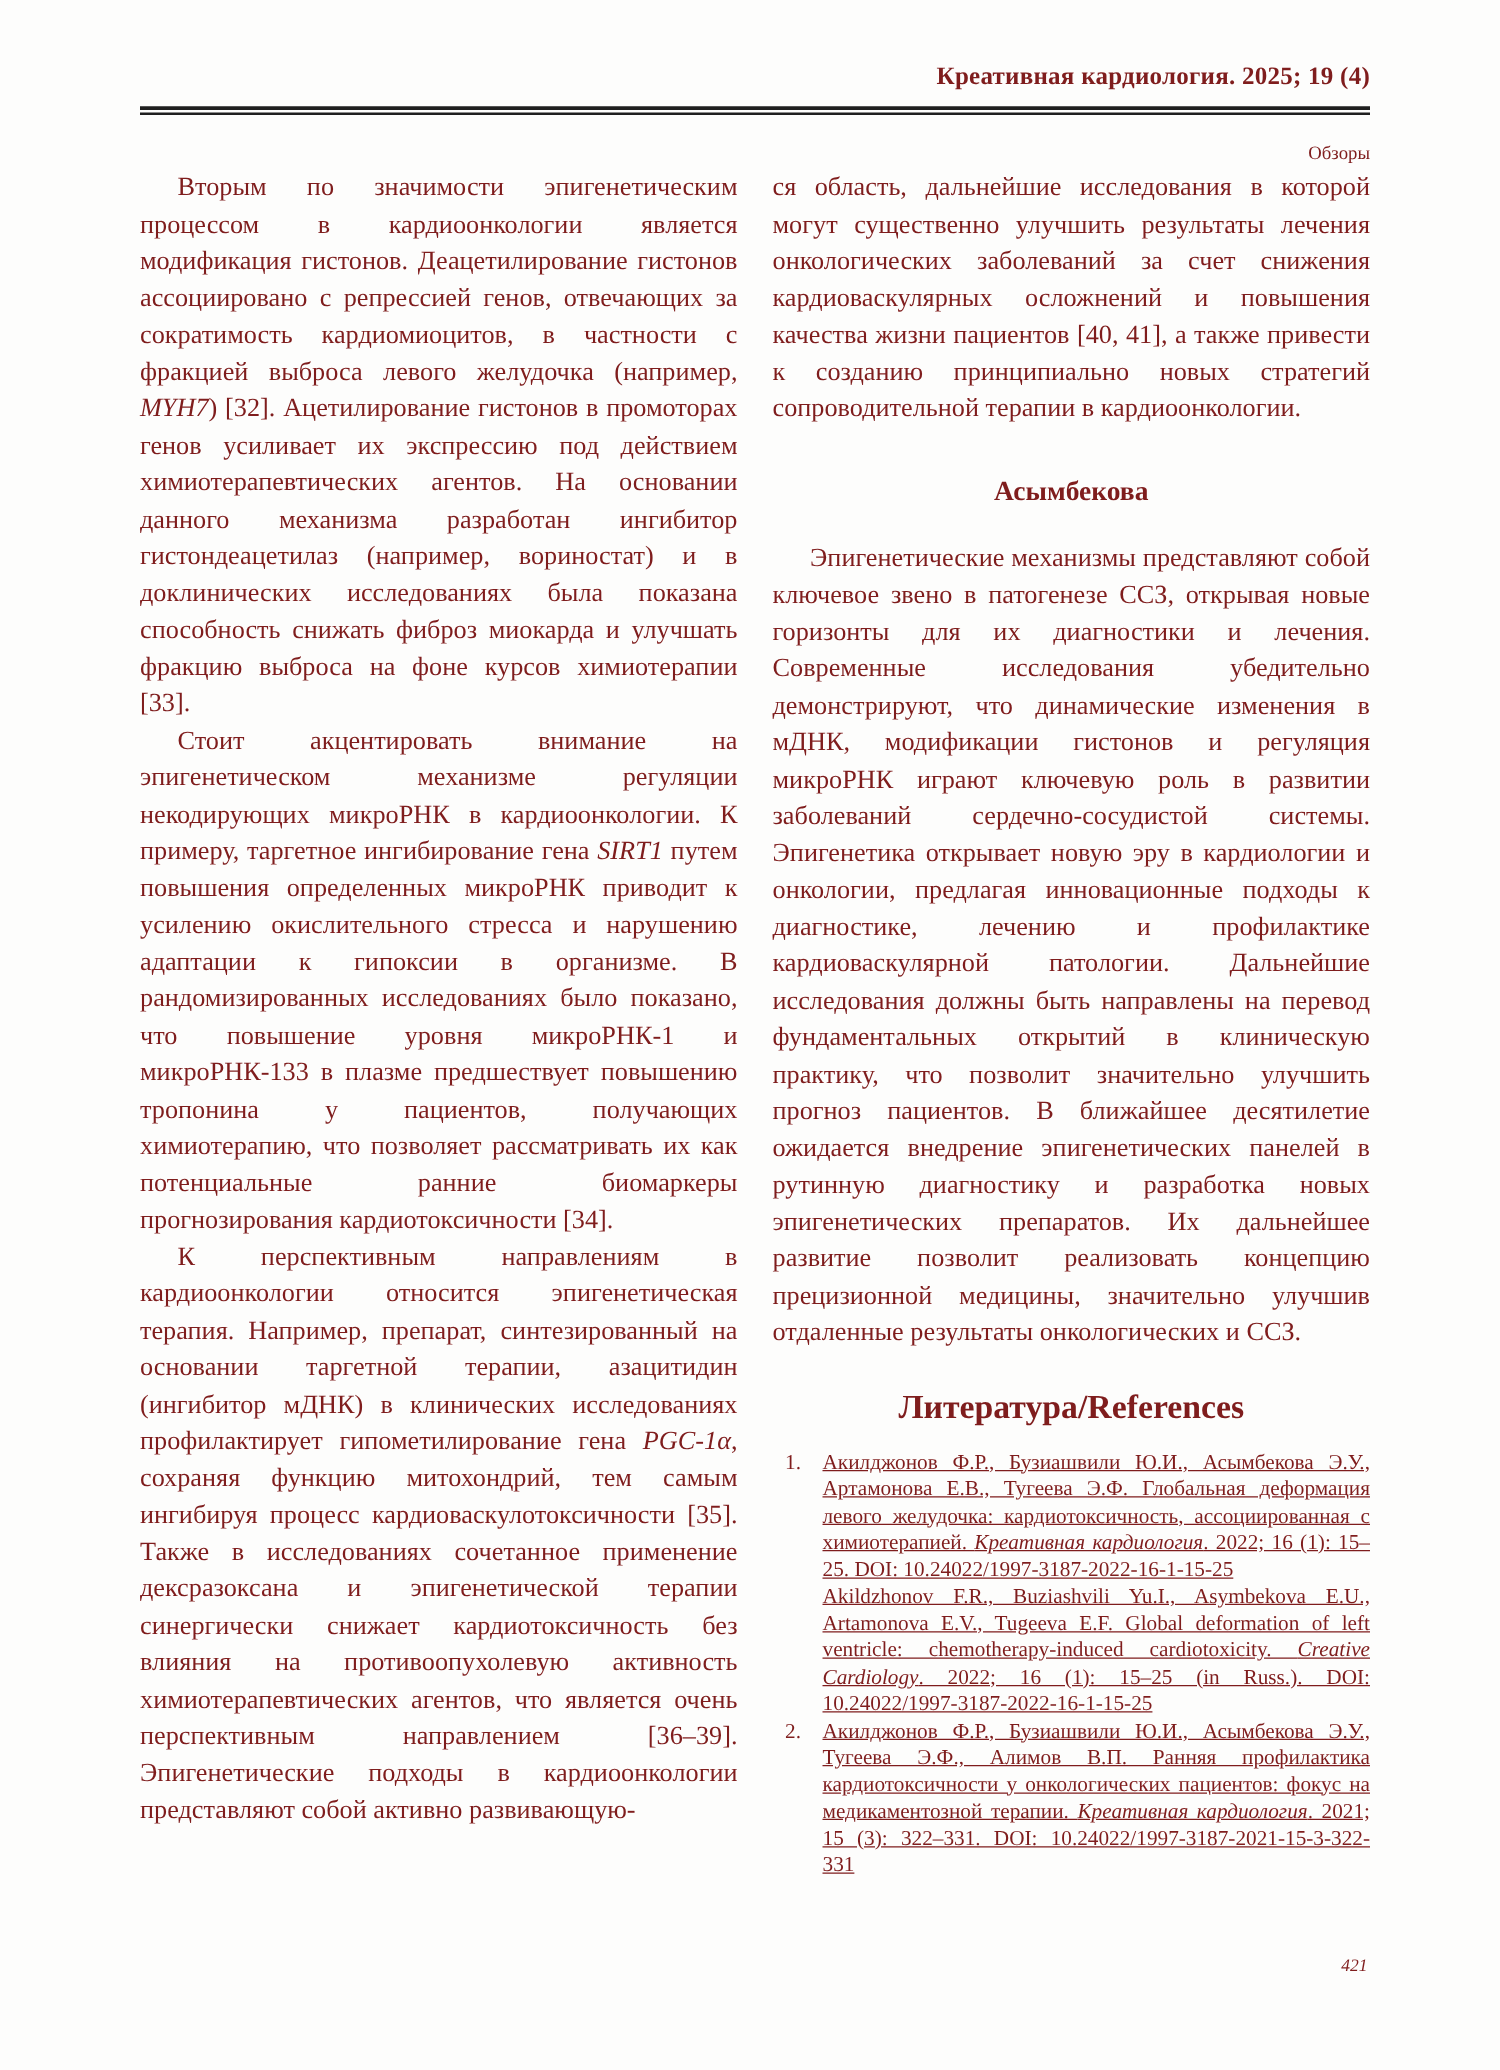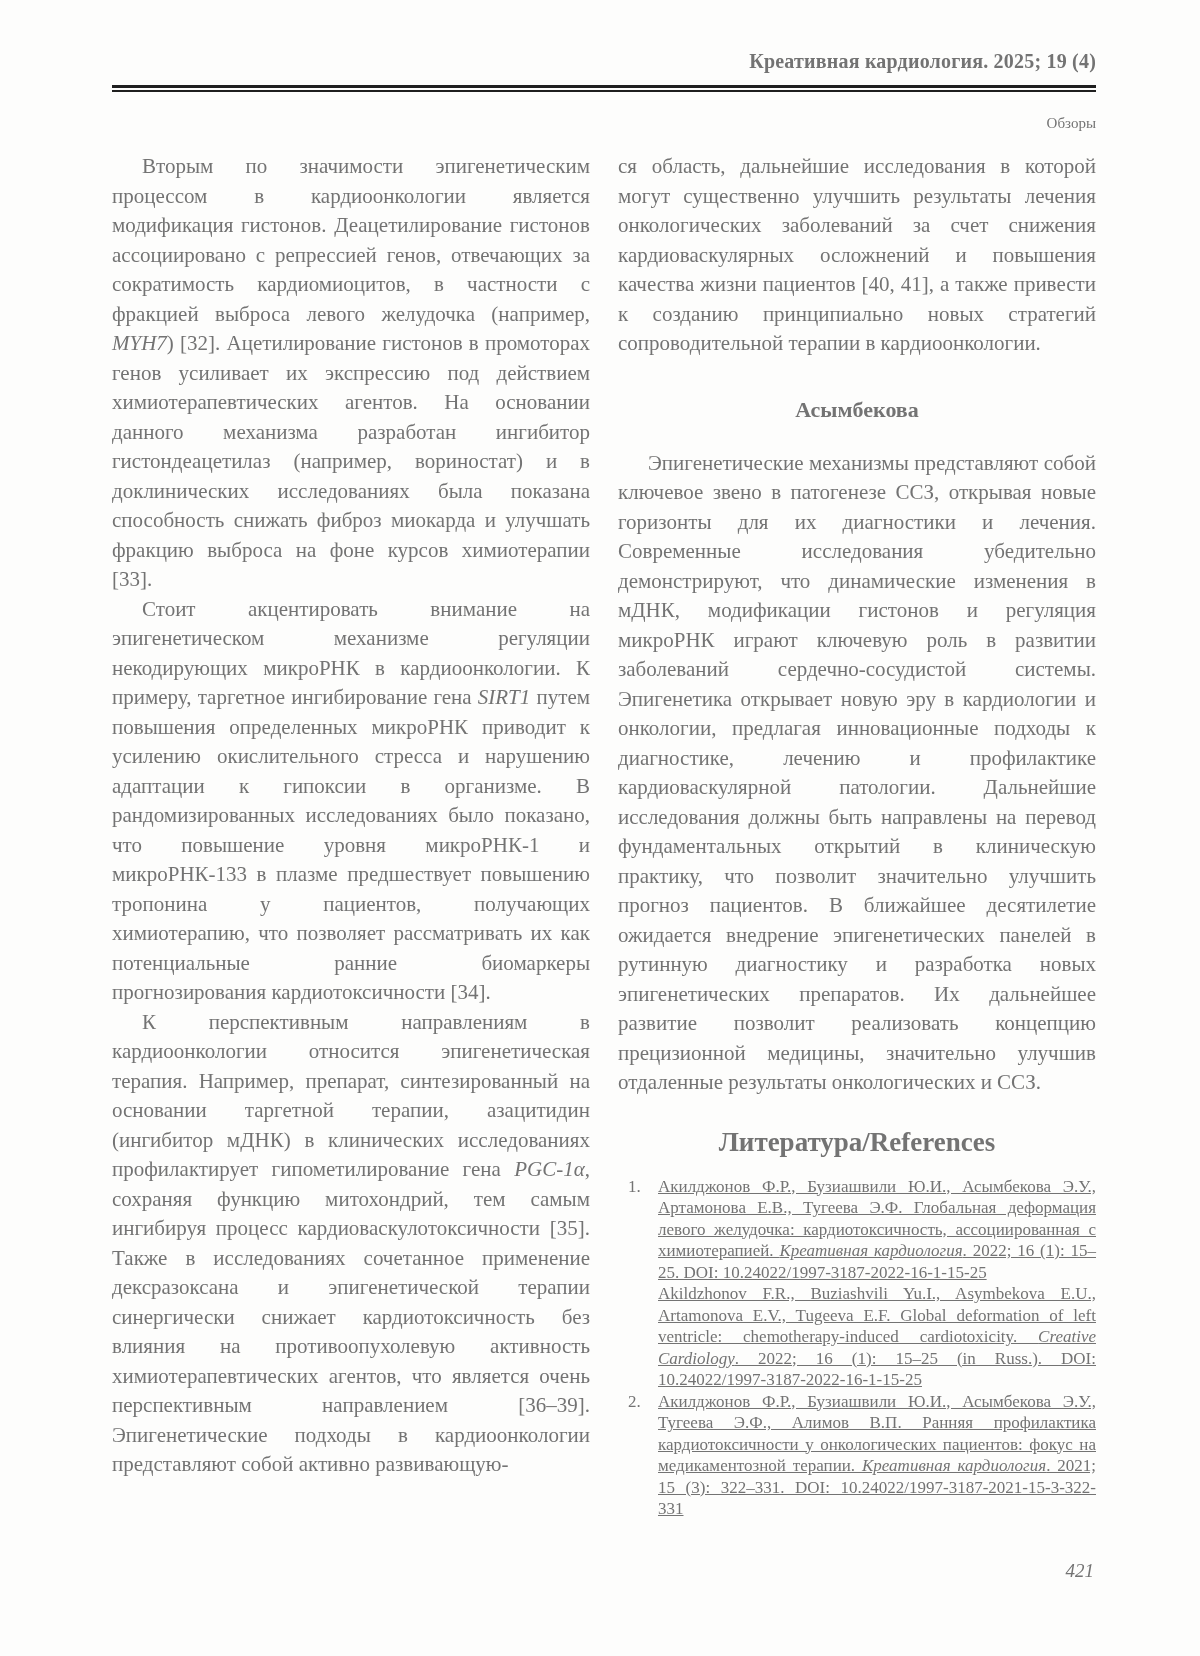--- a/index.html
+++ b/index.html
@@ -6,21 +6,21 @@
     margin: 0;
     padding: 0;
     background: #e8e8e8;
   }
   .page {
     position: relative;
     width: 1200px;
     height: 1656px;
     margin: 0 auto;
     background: #fdfdfc;
-    color: #737373;
+    color: #7f1d1d;
     font-family: "Liberation Serif", "DejaVu Serif", serif;
     box-sizing: border-box;
     padding: 46px 104px 16px 112px;
     overflow: hidden;
   }
   .hdr {
     text-align: right;
   }
   .hdr .journal-line {
     font-size: 20px;
@@ -41,21 +41,20 @@
   }
   .section-label {
     text-align: right;
     font-size: 15px;
     line-height: 24px;
     margin-top: 19px;
   }
   .columns {
     display: flex;
     gap: 28px;
-    margin-top: 17px;
   }
   .col {
     flex: 1 1 0;
     min-width: 0;
   }
   .body-par {
     margin: 0;
     font-size: 21px;
     line-height: 29.5px;
     text-align: justify;
@@ -96,21 +95,21 @@
     font-size: 17px;
     line-height: 21.5px;
     text-align: justify;
     text-decoration: underline;
   }
   .page-number {
     position: absolute;
     right: 106px;
     bottom: 74px;
     font-style: italic;
-    font-size: 19px;
+    font-size: 14px;
   }
 </style>
 </head>
 <body>
 
 <div class="page">
 
   <header class="hdr">
     <div class="journal-line">Креативная кардиология. 2025; 19 (4)</div>
   </header>

